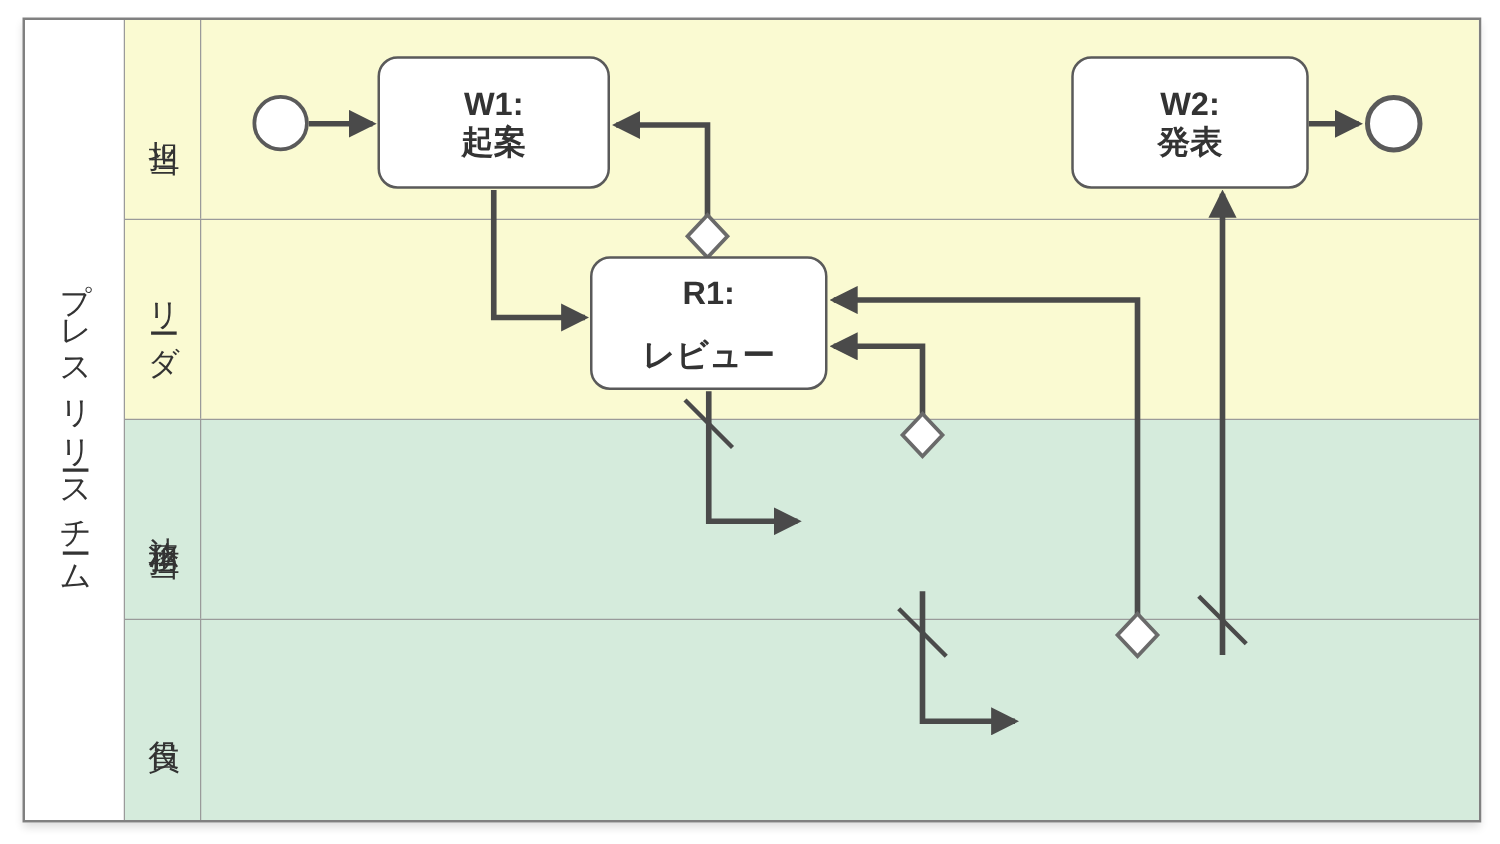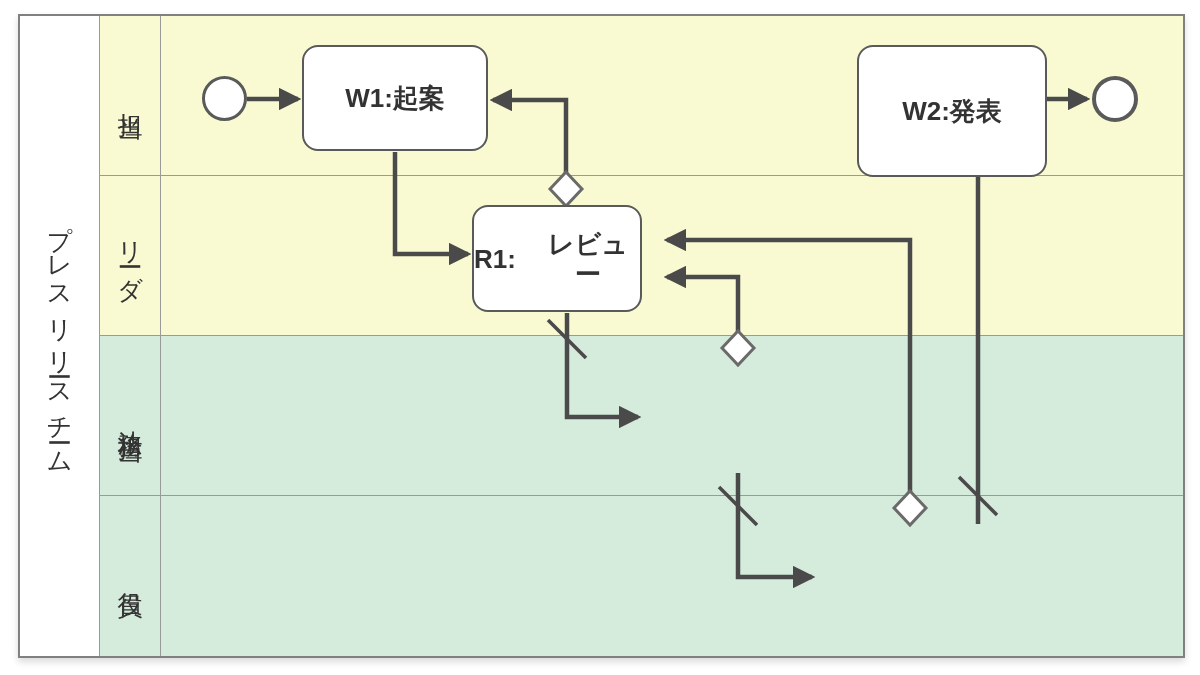--- a/index.html
+++ b/index.html
@@ -75,21 +75,21 @@
     line-height:1;
     white-space:nowrap;
   }
   
   .task{
     position:absolute;
     background:var(--node-fill);
     border:2.5px solid var(--node-border);
     border-radius:16px;
     display:flex;
-    flex-direction:row;
+    flex-direction:column;
     align-items:center;
     justify-content:center;
     font-size:26px;
     font-weight:700;
     line-height:30px;
     color:var(--text);
     text-align:center;
   }
   .event{
     position:absolute;
@@ -209,27 +209,27 @@
     </g>
   </svg>
 
   <div class="event start" style="left:202px;top:76px;width:45px;height:45px;"></div>
 
   <div class="task" style="left:302px;top:45px;width:186px;height:106px;">
     <div>W1:</div>
     <div>起案</div>
   </div>
 
-  <div class="task" style="left:472px;top:205px;width:170px;height:107px;gap:20px;">
+  <div class="task" style="left:472px;top:205px;width:190px;height:107px;gap:20px;">
     <div>R1:</div>
     <div>レビュー</div>
   </div>
 
 
 
-  <div class="task" style="left:857px;top:45px;width:190px;height:132px;">
+  <div class="task" style="left:857px;top:45px;width:190px;height:106px;">
     <div>W2:</div>
     <div>発表</div>
   </div>
 
   <div class="event end" style="left:1092px;top:76px;width:46px;height:46px;"></div>
 
 </div>
 
 </body></html>

